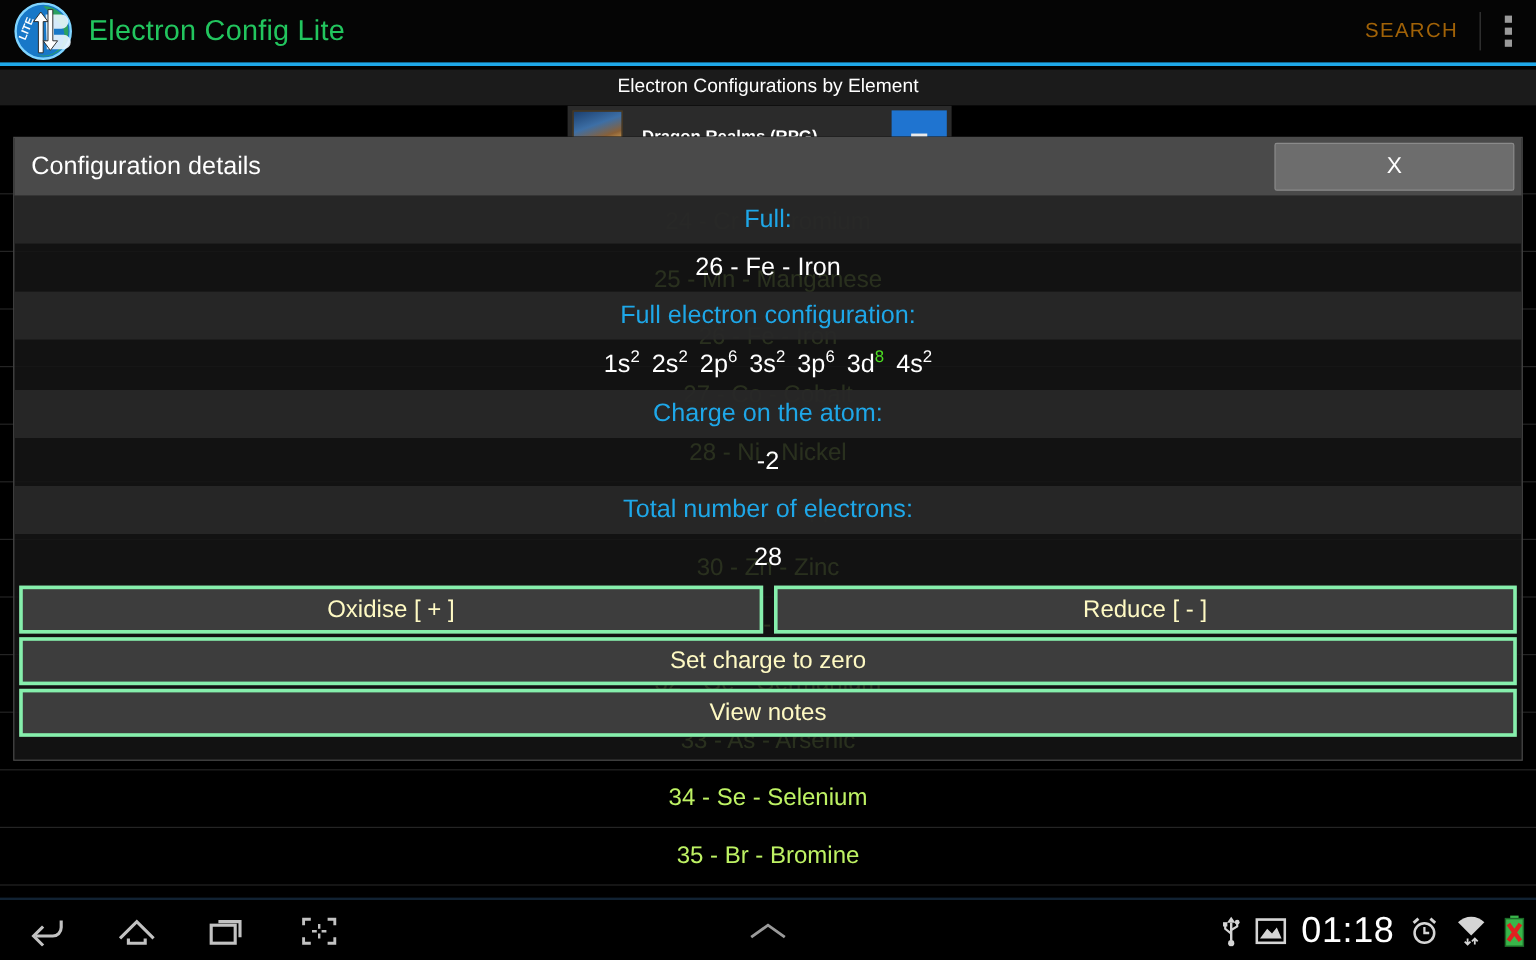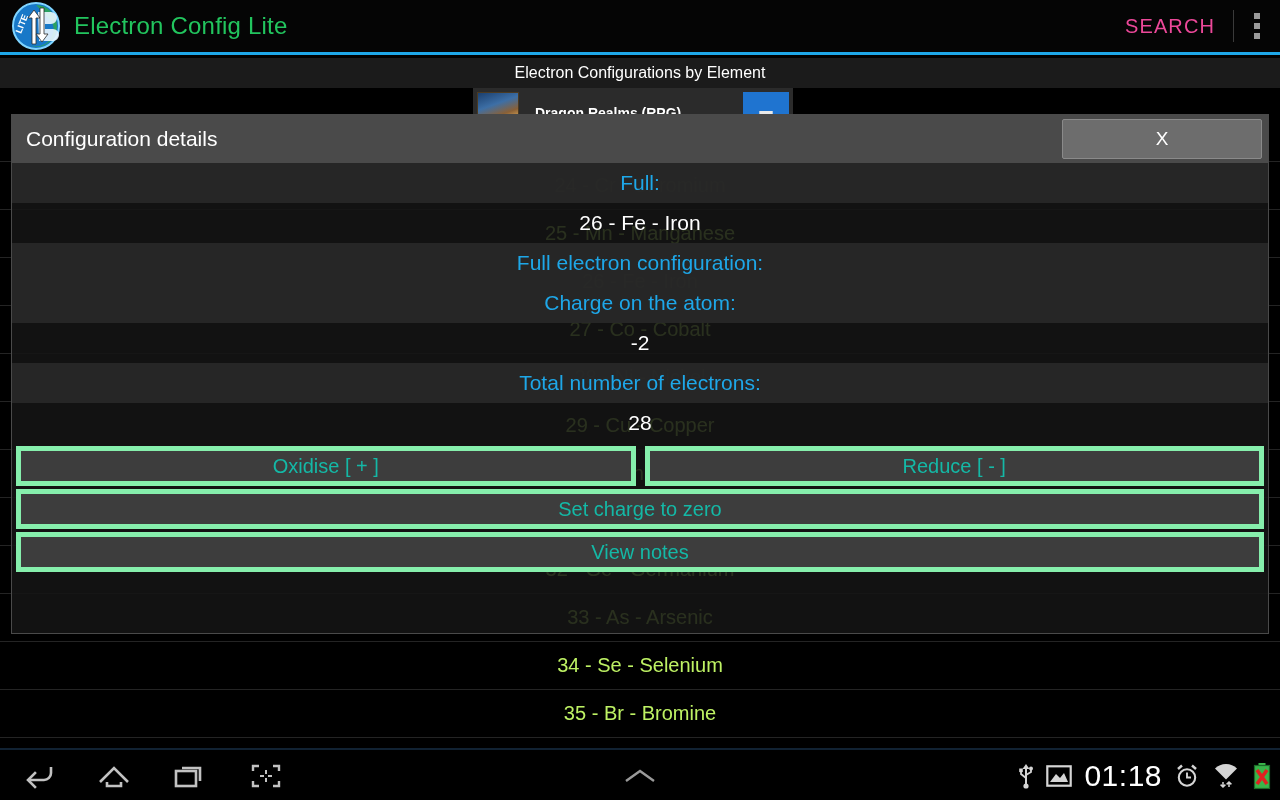--- a/index.html
+++ b/index.html
@@ -18,21 +18,21 @@
     background:#050505;
     border-bottom:3px solid #1ea7e8;
     display:flex; align-items:center;
   }
   .logo-wrap { width:56px; height:52px; margin-left:8px; position:relative; flex:0 0 auto; }
   .app-title {
     color:#22c55e; font-size:24px; margin-left:10px; letter-spacing:.2px;
   }
   .bar-spacer { flex:1 1 auto; }
   .search-btn {
-    color:#ec4899; font-size:20px; letter-spacing:1.1px;
+    color:#a16207; font-size:17px; letter-spacing:1.1px;
     padding:0 18px; height:55px; display:flex; align-items:center;
   }
   .bar-divider { width:1px; height:32px; background:#3a3a3a; }
   .overflow-btn {
     width:46px; height:55px; display:flex; flex-direction:column;
     align-items:center; justify-content:center; gap:4px;
   }
   .overflow-btn i { display:block; width:6px; height:6px; background:#9a9a9a; }
 
   
@@ -112,23 +112,23 @@
 
   
   .config { color:#fff; font-size:21px; white-space:nowrap; }
   .config sup { font-size:14px; vertical-align:super; line-height:0; }
   .config .hl { color:#4cdc22; }
 
   
   .btn-row { display:flex; padding:0 4px; margin-top:3px; gap:9px; }
   .dlg-btn {
     flex:1 1 0; height:40px; background:#3d3d3d;
-    border:5px solid #86efac;
-    display:flex; align-items:center; justify-content:center;
-    color:#14b8a6; font-size:20px;
+    border:3px solid #86efac;
+    display:flex; align-items:center; justify-content:center;
+    color:#fef9c3; font-size:20px;
   }
 
   
   #nav-bar {
     position:absolute; bottom:0; left:0; width:1280px; height:52px;
     background:#000; border-top:2px solid #123;
   }
   .nav-left { position:absolute; left:0; top:0; height:52px; display:flex; align-items:center; }
   .nav-btn { width:76px; height:52px; display:flex; align-items:center; justify-content:center; }
   .nav-center { position:absolute; left:604px; top:0; width:72px; height:52px;
@@ -226,20 +226,23 @@
   <div id="dialog">
     <div class="dlg-titlebar">
       <div class="dlg-title">Configuration details</div>
       <div class="close-btn">X</div>
     </div>
 
     <div class="sec-head">Full:</div>
     <div class="sec-val">26 - Fe - Iron</div>
 
     <div class="sec-head">Full electron configuration:</div>
+    <div class="sec-val tall">
+      <span class="config" id="config-render"><span>1s</span><sup>2</sup>  <span>2s</span><sup>2</sup>  <span>2p</span><sup>6</sup>  <span>3s</span><sup>2</sup>  <span>3p</span><sup>6</sup>  <span>3d</span><sup class="hl" style="color: rgb(76, 220, 34);">8</sup>  <span>4s</span><sup>2</sup></span>
+    </div>
 
     <div class="sec-head">Charge on the atom:</div>
     <div class="sec-val">-2</div>
 
     <div class="sec-head">Total number of electrons:</div>
     <div class="sec-val">28</div>
 
     <div class="btn-row">
       <div class="dlg-btn">Oxidise [ + ]</div>
       <div class="dlg-btn">Reduce [ - ]</div>

